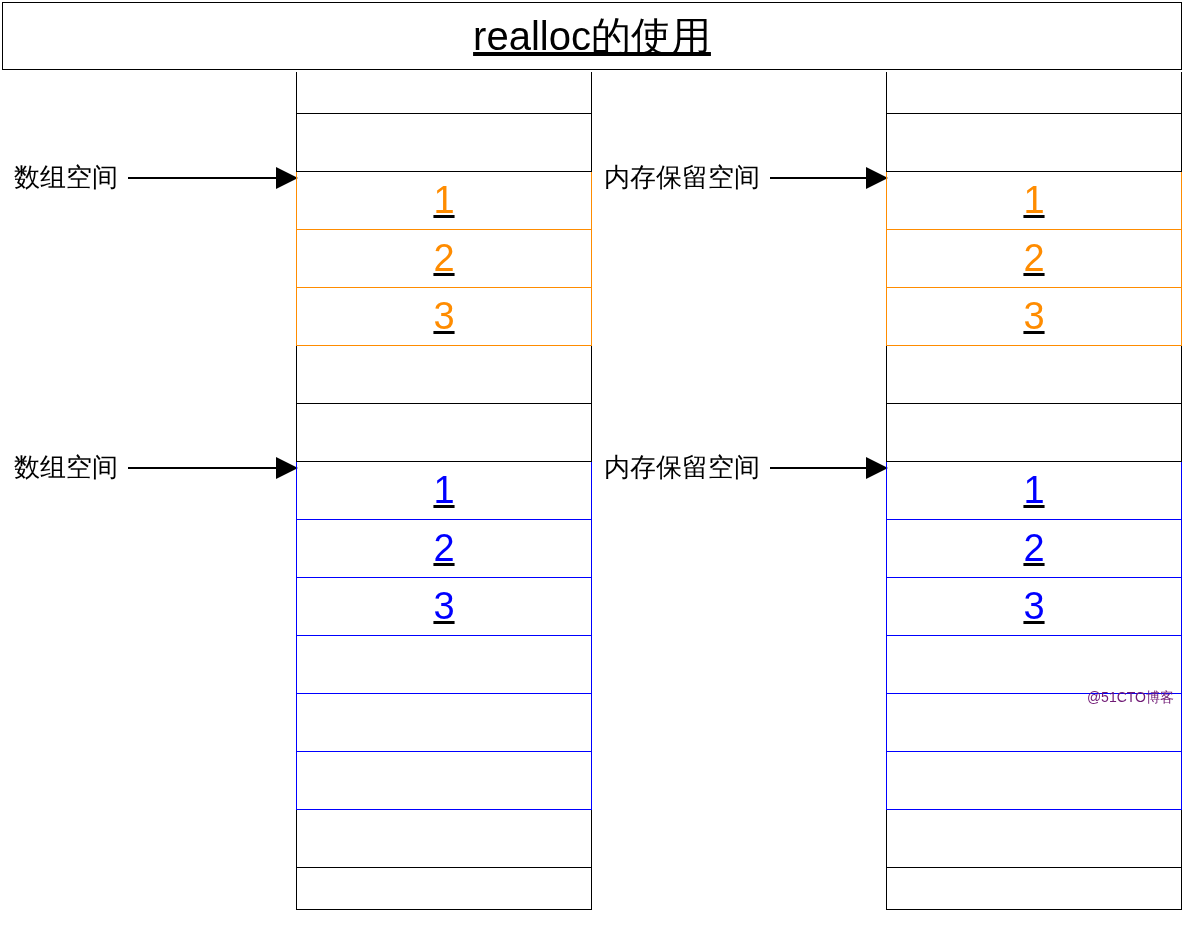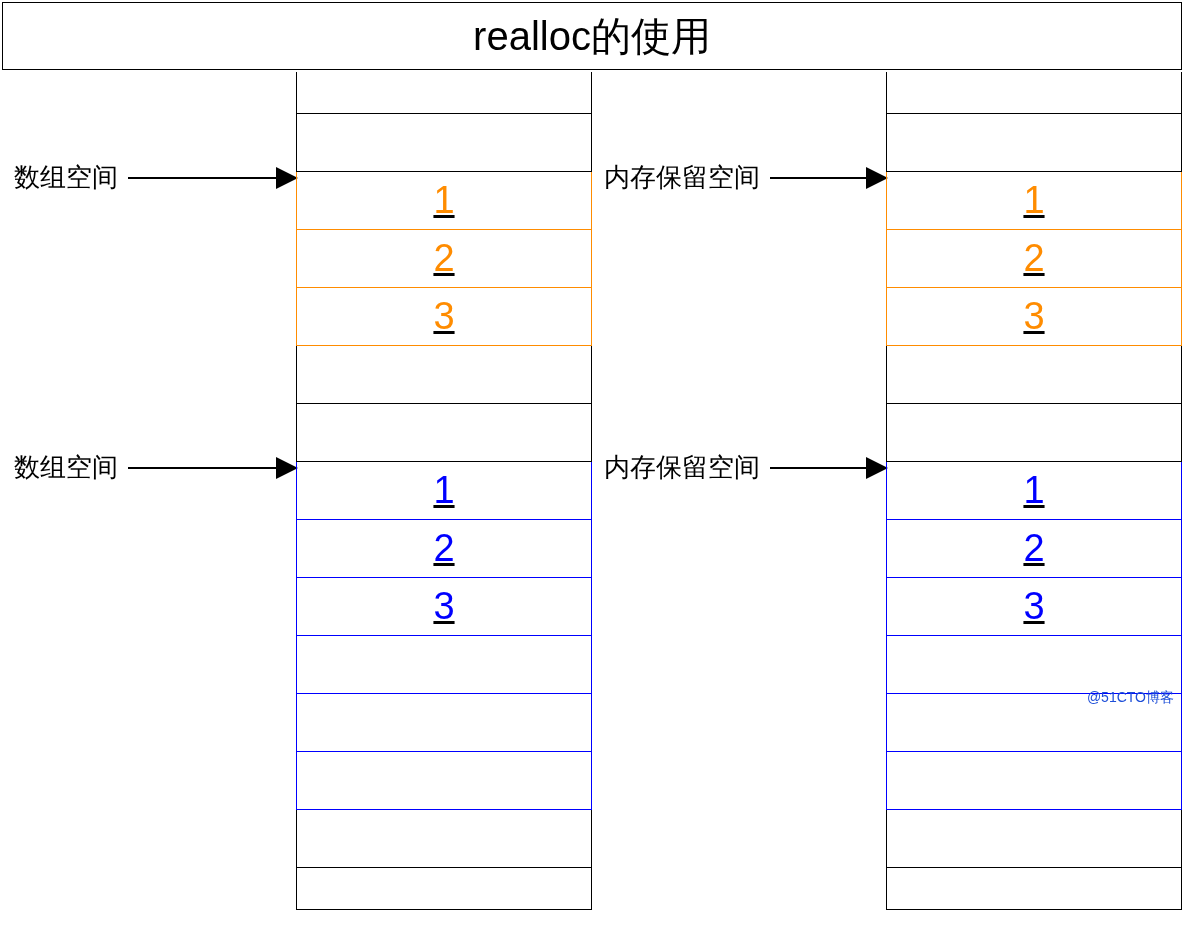--- a/index.html
+++ b/index.html
@@ -12,20 +12,21 @@
     }
     .title-box {
       border: 1px solid #000;
       width: 1180px;
       height: 68px;
       margin: 2px;
       display: flex;
       align-items: center;
       justify-content: center;
       font-size: 40px;
+      text-decoration: underline;
     }
     .columns {
       display: flex;
       width: 1180px;
       margin: 0 2px;
       text-decoration: underline;
     }
     .label-col {
       width: 294px;
       position: relative;
@@ -87,21 +88,21 @@
       height: 0;
       border-left: 22px solid #000;
       border-top: 11px solid transparent;
       border-bottom: 11px solid transparent;
     }
     .watermark {
       position: absolute;
       right: 10px;
       bottom: 240px;
       font-size: 14px;
-      color: #1d4ed8;
+      color: #701a75;
     }
   </style>
 </head>
 <body>
 
 <div class="title-box">
   <span>realloc的使用</span>
 </div>
 
 <div class="columns">

